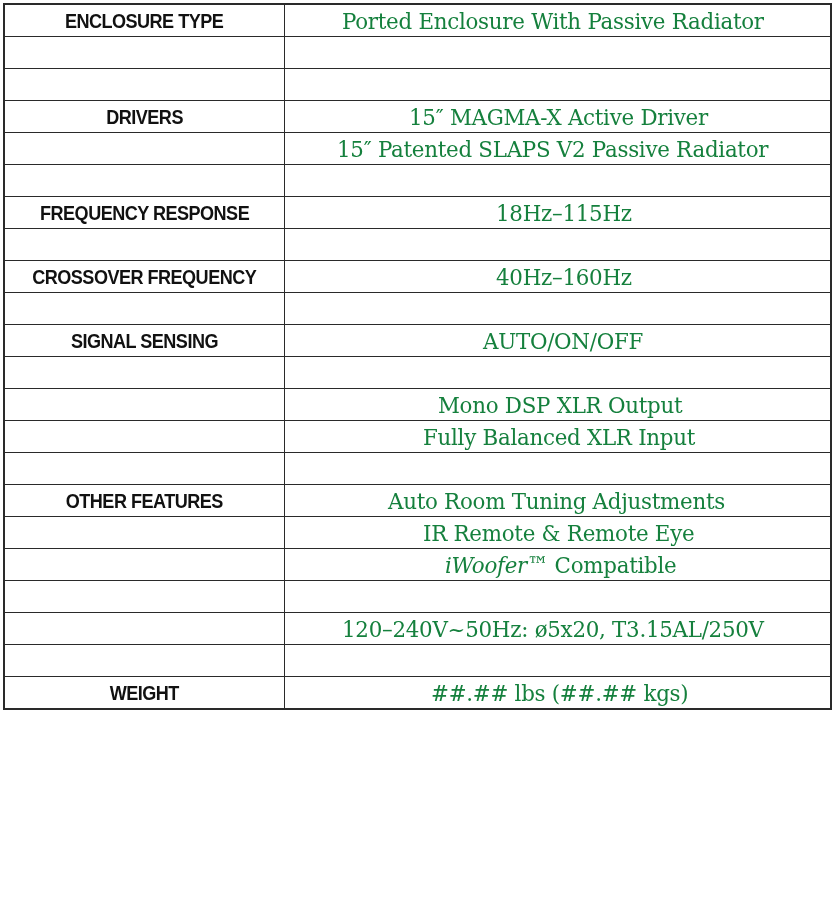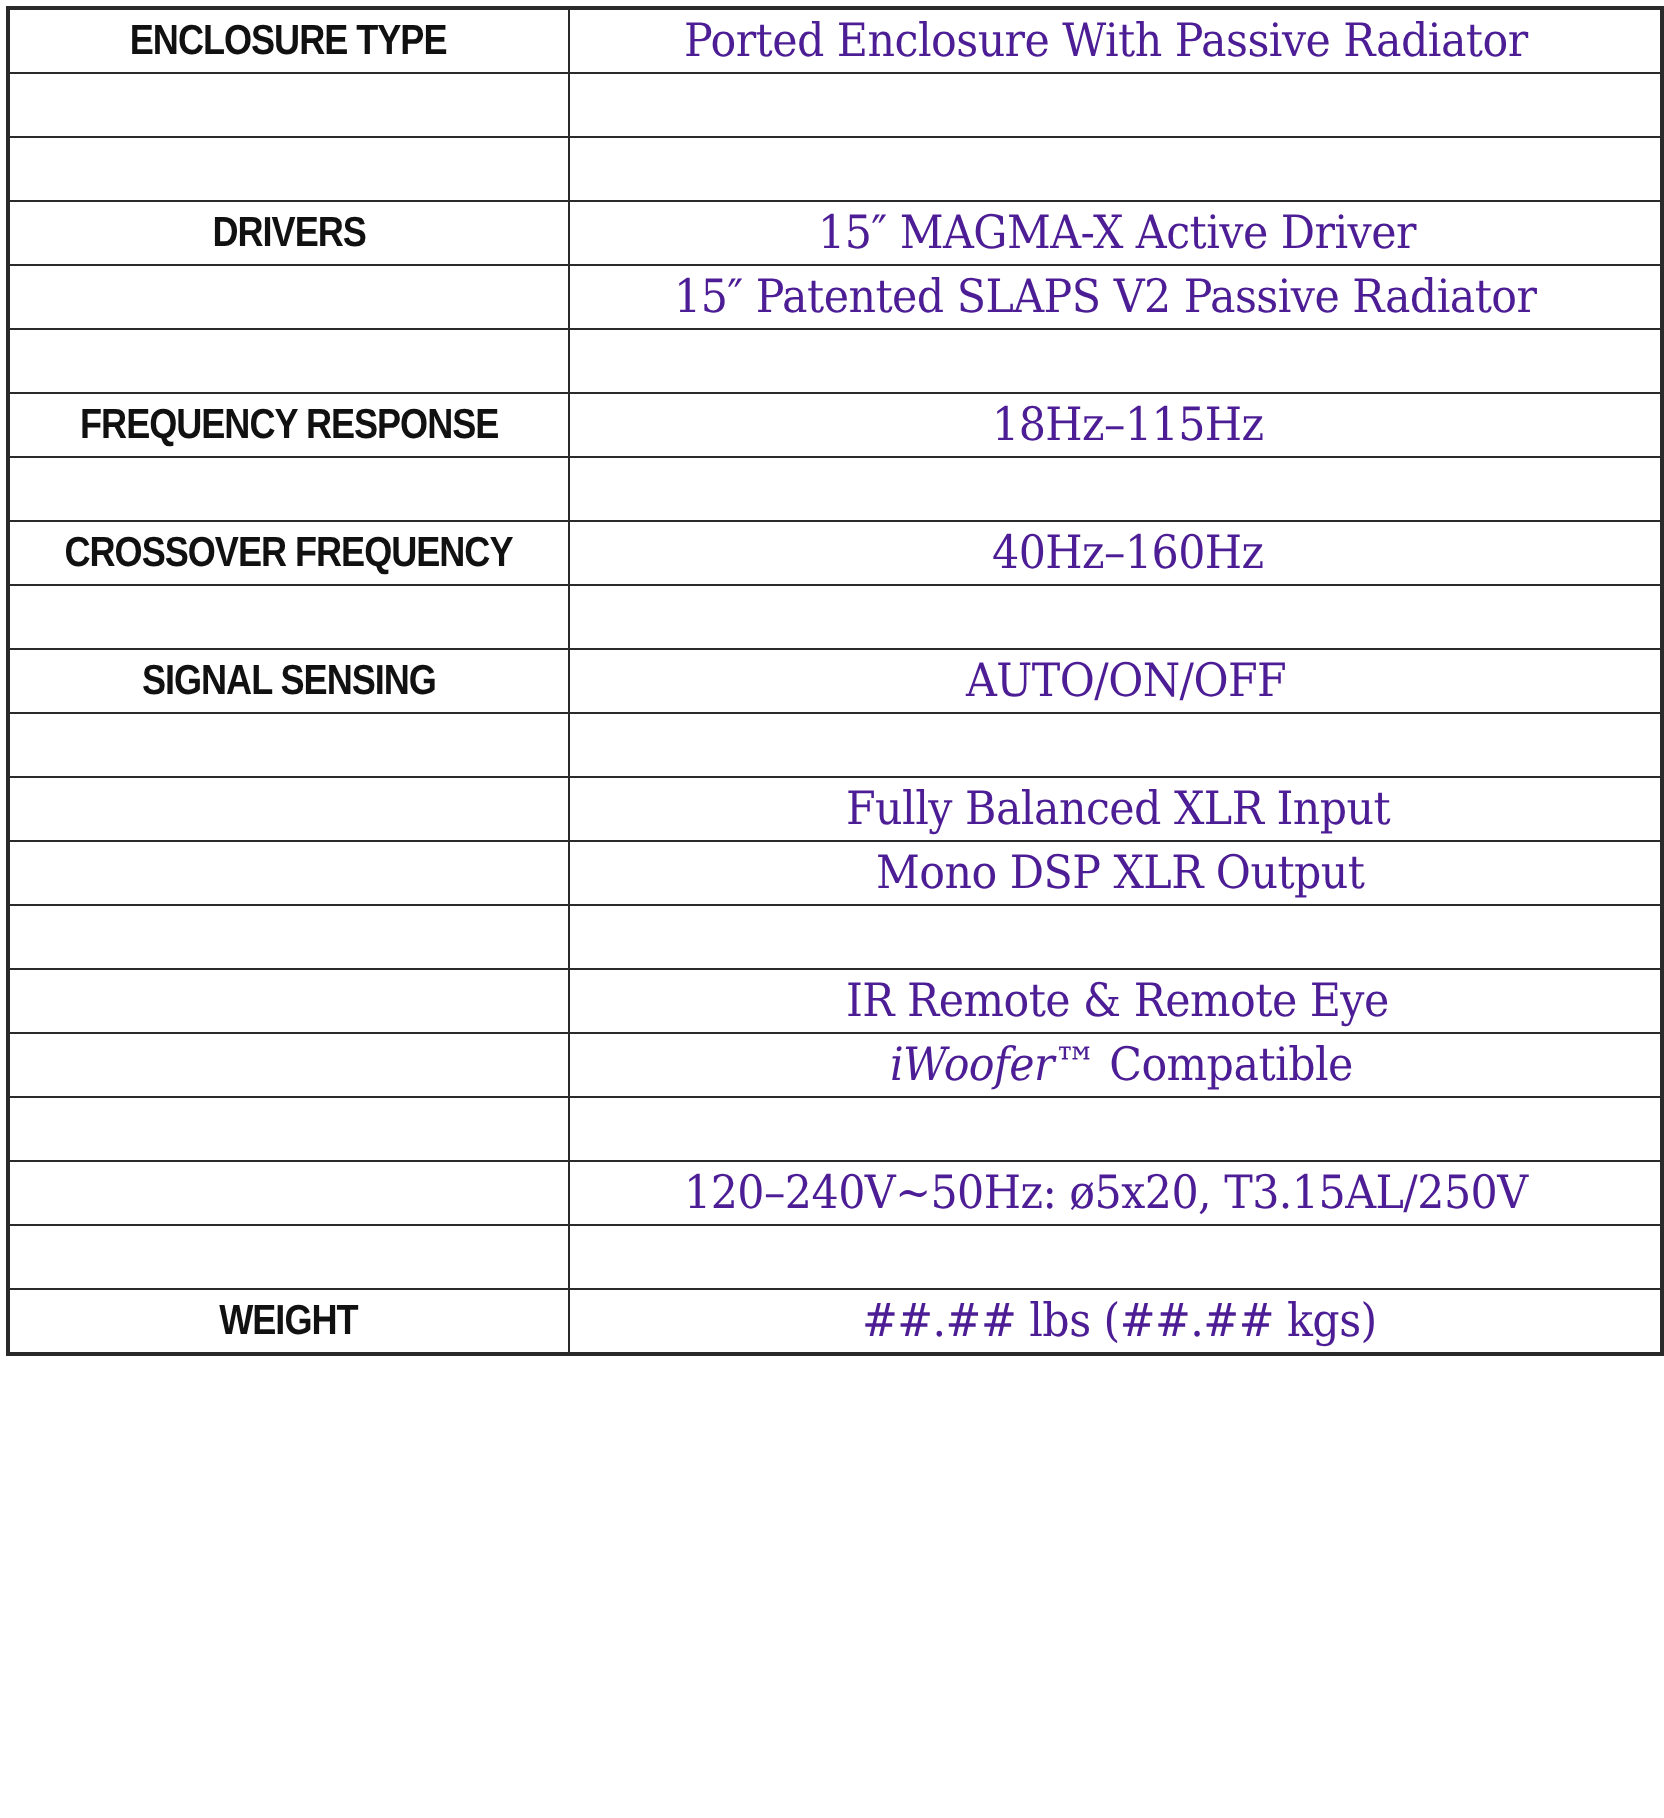--- a/index.html
+++ b/index.html
@@ -28,21 +28,21 @@
     font-weight:bold;
     font-size:21px;
     color:#111;
     letter-spacing:-0.6px;
     transform-origin:center;
   }
   td.label span { display:inline-block; transform:scaleX(0.86); }
   td.value {
     font-family:"DejaVu Serif", "Liberation Serif", serif;
     font-size:23px;
-    color:#4c1d95;
+    color:#15803d;
     padding-left:24px !important;
     letter-spacing:-0.3px;
   }
   td.value span { display:inline-block; transform:scaleX(0.93); transform-origin:left center; }
 </style>
 </head>
 <body>
 
 <table class="spec">
   <colgroup>
@@ -93,29 +93,33 @@
       <tr>
         <td class="label"><span>SIGNAL SENSING</span></td>
         <td class="value"><span>AUTO/ON/OFF</span></td>
       </tr>
       <tr>
         <td class="label"><span></span></td>
         <td class="value"><span></span></td>
       </tr>
       <tr>
         <td class="label"><span></span></td>
+        <td class="value"><span>Mono DSP XLR Output</span></td>
+      </tr>
+      <tr>
+        <td class="label"><span></span></td>
         <td class="value"><span>Fully Balanced XLR Input</span></td>
       </tr>
       <tr>
         <td class="label"><span></span></td>
-        <td class="value"><span>Mono DSP XLR Output</span></td>
+        <td class="value"><span></span></td>
       </tr>
       <tr>
-        <td class="label"><span></span></td>
-        <td class="value"><span></span></td>
+        <td class="label"><span>OTHER FEATURES</span></td>
+        <td class="value"><span>Auto Room Tuning Adjustments</span></td>
       </tr>
       <tr>
         <td class="label"><span></span></td>
         <td class="value"><span>IR Remote &amp; Remote Eye</span></td>
       </tr>
       <tr>
         <td class="label"><span></span></td>
         <td class="value"><span class="italic-first"><i>iWoofer</i>™ Compatible</span></td>
       </tr>
       <tr>

